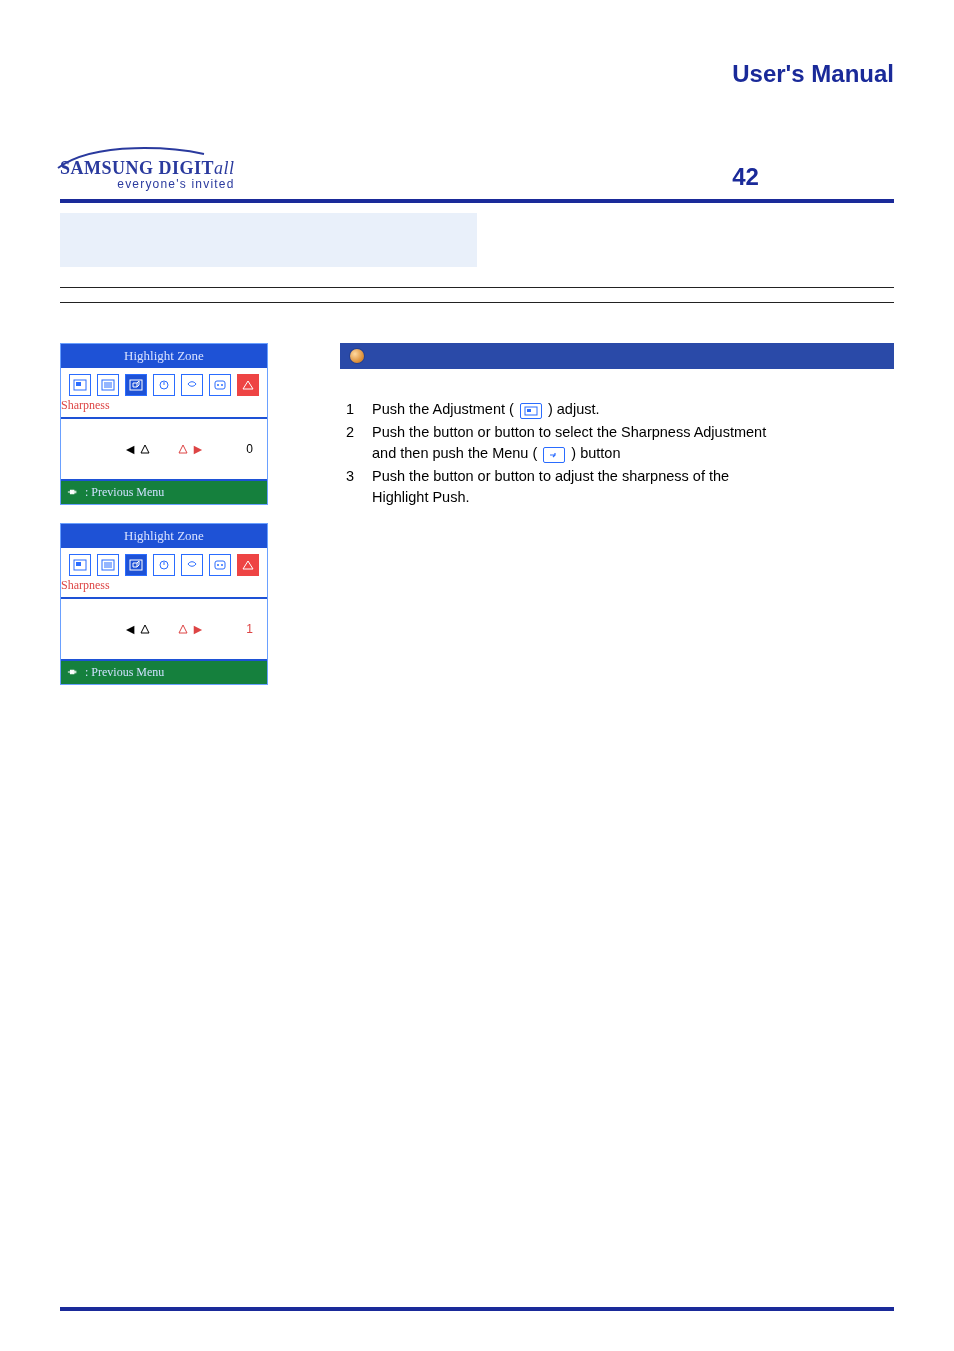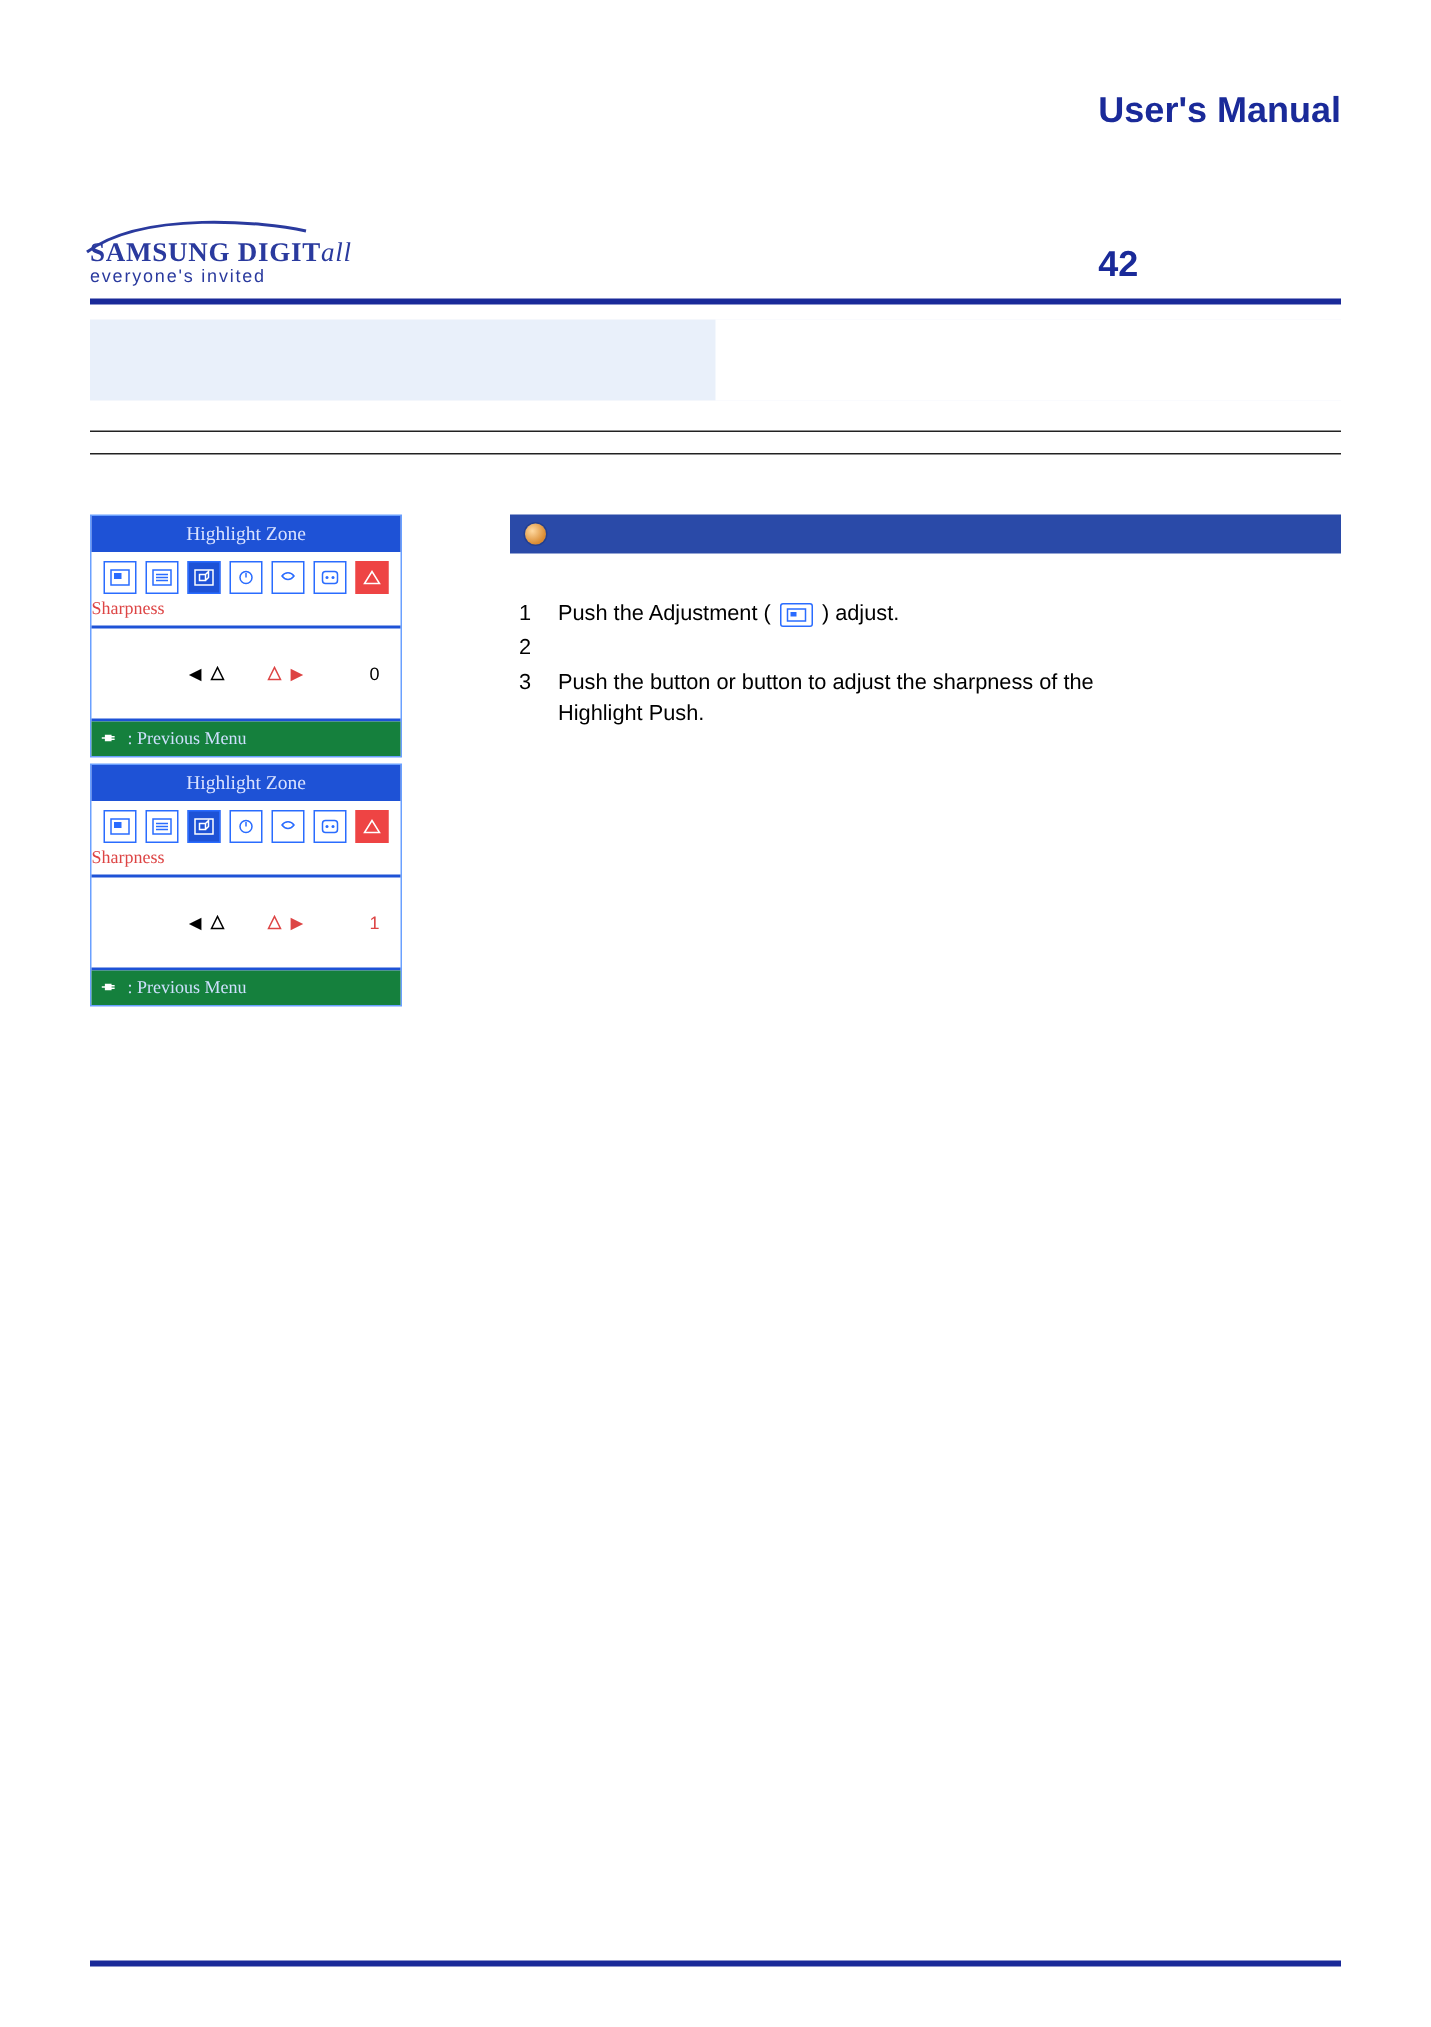--- a/index.html
+++ b/index.html
@@ -15,20 +15,21 @@
     }
     .header-row {
       display: flex;
       justify-content: space-between;
       align-items: flex-end;
       margin-bottom: 8px;
     }
     .logo-block {
       position: relative;
       color: #2a3a9e;
+      text-align: right;
     }
     .logo-swoosh {
       position: absolute;
       top: -14px;
       left: -4px;
       width: 150px;
       height: 30px;
     }
     .logo-brand {
       font-family: Georgia, serif;
@@ -91,21 +92,21 @@
     }
     .content-row {
       display: flex;
       gap: 70px;
       align-items: flex-start;
     }
     .osd-col {
       flex: 0 0 auto;
       display: flex;
       flex-direction: column;
-      gap: 4px;
+      gap: 18px;
       width: 210px;
     }
     .osd-panel {
       border: 1px solid #6aa0ff;
       width: 208px;
       font-size: 11px;
     }
     .osd-title {
       background: #1e52d6;
       color: #d9e2ff;
@@ -421,20 +422,32 @@
                 <svg width="14" height="10">
                   <rect x="1" y="1" width="12" height="8" fill="none" stroke="currentColor"></rect>
                   <rect x="3" y="3" width="4" height="3" fill="currentColor"></rect>
                 </svg>
               </span>
             <span>) adjust.</span>
           </span>
         </div>
         <div class="step-row">
           <span class="step-num">2</span>
+          <span>
+            <span>Push the </span>
+            <span> button or </span>
+            <span> button to select the Sharpness Adjustment</span><br>
+            <span>and then push the Menu (</span>
+            <span class="btn-icon">
+                <svg width="14" height="10">
+                  <path d="M3 5 L8 5 L8 3 M8 5 L6 7" fill="none" stroke="currentColor" stroke-width="1.2"></path>
+                </svg>
+              </span>
+            <span>) button</span>
+          </span>
         </div>
         <div class="step-row">
           <span class="step-num">3</span>
           <span>
             <span>Push the </span>
             <span> button or </span>
             <span> button to adjust the sharpness of the</span><br>
             <span>Highlight Push.</span>
           </span>
         </div>

